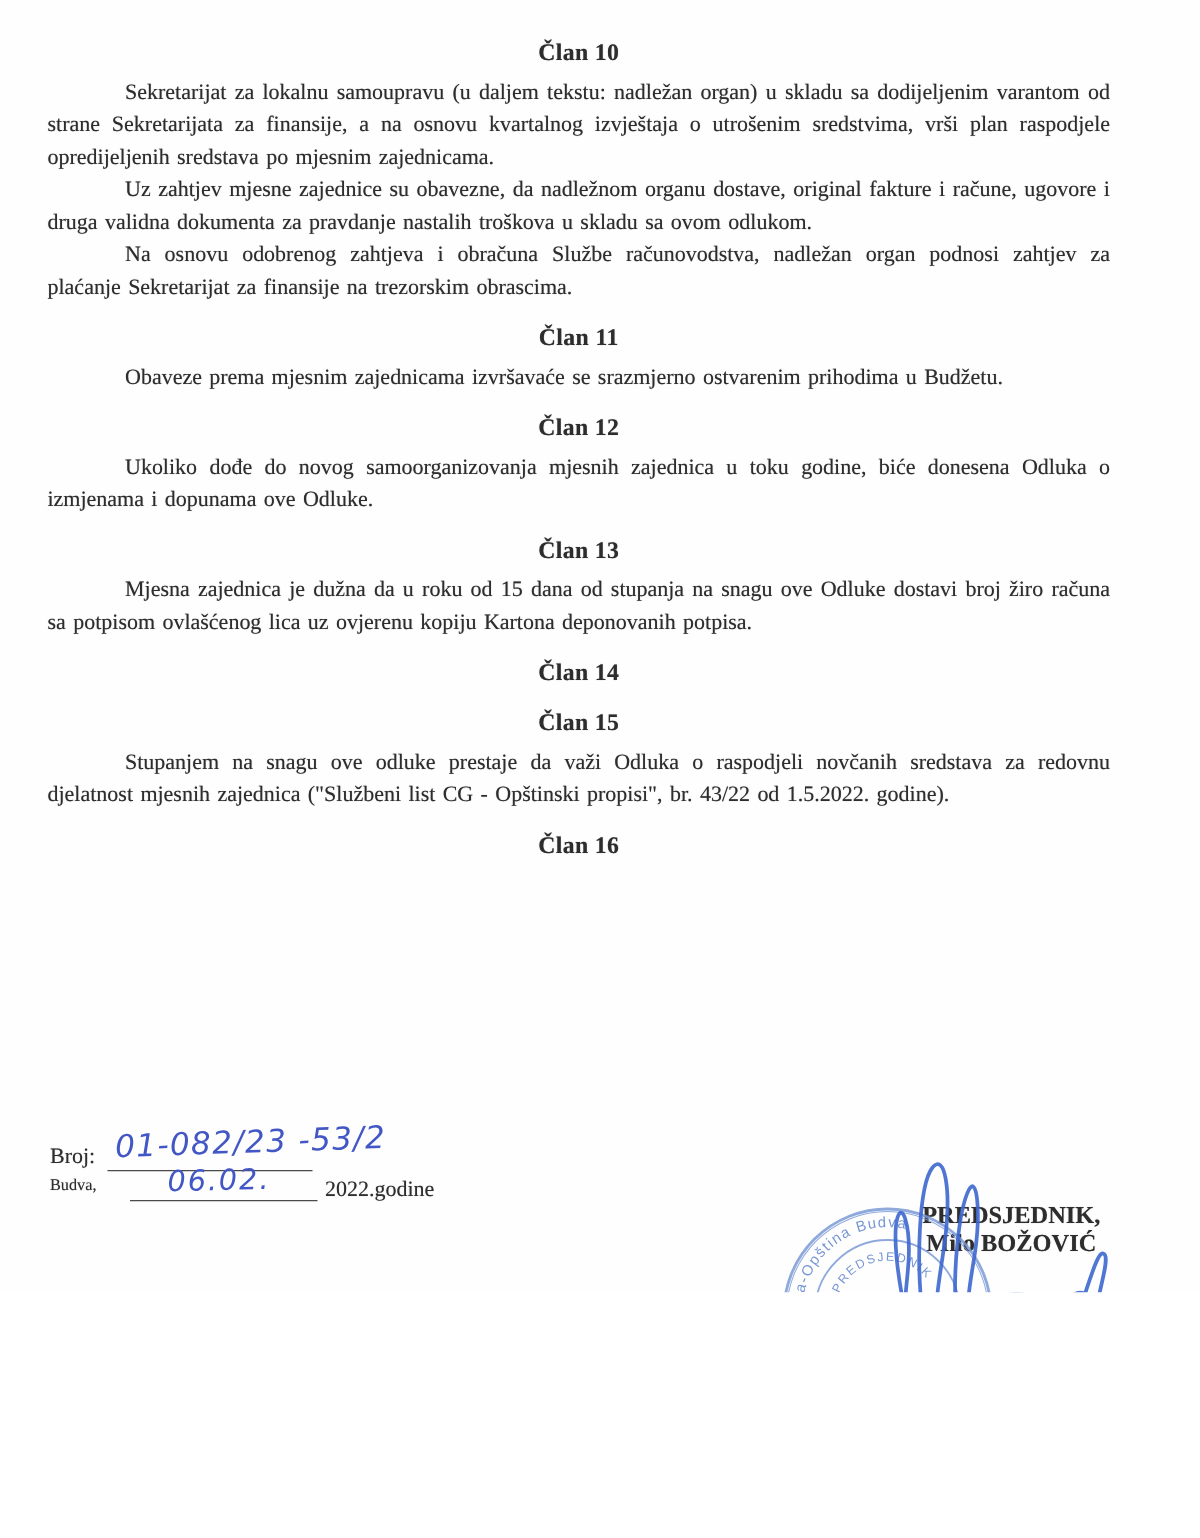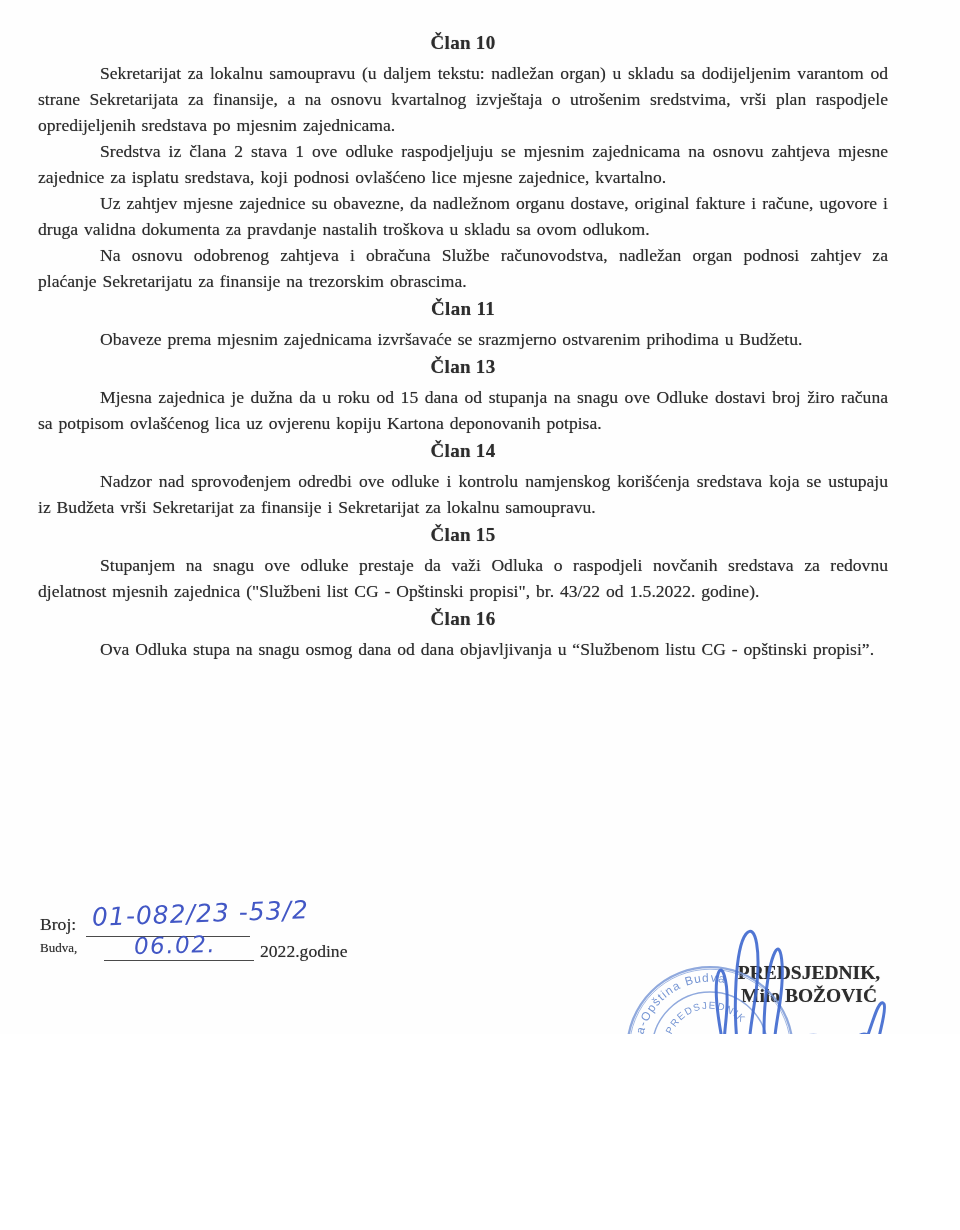--- a/index.html
+++ b/index.html
@@ -8,21 +8,21 @@
     width:960px;height:1034px;
     background:#fefefe;
     overflow:hidden;
     font-family:"Liberation Serif", serif;
     color:#2d2d2d;
   }
   .doc{
     position:absolute;left:38px;top:32px;width:850px;
     text-shadow:0 0 0.7px rgba(45,45,45,0.55);
   }
-  .article{margin-top:4px;}
+  .article{margin-top:18px;}
   .article:first-child{margin-top:0;}
   .article-title{
     margin:0 0 6px 0;
     text-align:center;
     font-size:19px;line-height:22px;
     font-weight:bold;
     letter-spacing:0.3px;
   }
   .para{
     margin:0;
@@ -66,49 +66,50 @@
 </head>
 <body>
 
 <div class="page">
 
   <div class="doc">
 
     <section class="article">
       <h2 class="article-title">Član 10</h2>
       <p class="para">Sekretarijat za lokalnu samoupravu (u daljem tekstu: nadležan organ) u skladu sa dodijeljenim varantom od strane Sekretarijata za finansije, a na osnovu kvartalnog izvještaja o utrošenim sredstvima, vrši plan raspodjele opredijeljenih sredstava po mjesnim zajednicama.</p>
-      <p class="para">Sredstva iz člana 2 stava 1 ove odluke raspodjeljuju se mjesnim zajednicama na osnovu zahtjeva mjesne zajednice za isplatu sredstava, koji podnosi ovlašćeno lice mjesne zajednice, kvartalno.</p>
       <p class="para">Uz zahtjev mjesne zajednice su obavezne, da nadležnom organu dostave, original fakture i račune, ugovore i druga validna dokumenta za pravdanje nastalih troškova u skladu sa ovom odlukom.</p>
-      <p class="para">Na osnovu odobrenog zahtjeva i obračuna Službe računovodstva, nadležan organ podnosi zahtjev za plaćanje Sekretarijatu za finansije na trezorskim obrascima.</p>
+      <p class="para">Na osnovu odobrenog zahtjeva i obračuna Službe računovodstva, nadležan organ podnosi zahtjev za plaćanje Sekretarijat za finansije na trezorskim obrascima.</p>
     </section>
 
     <section class="article">
       <h2 class="article-title">Član 11</h2>
       <p class="para">Obaveze prema mjesnim zajednicama izvršavaće se srazmjerno ostvarenim prihodima u Budžetu.</p>
     </section>
 
+    <section class="article">
+      <h2 class="article-title">Član 12</h2>
+      <p class="para">Ukoliko dođe do novog samoorganizovanja mjesnih zajednica u toku godine, biće donesena Odluka o izmjenama i dopunama ove Odluke.</p>
+    </section>
 
     <section class="article">
       <h2 class="article-title">Član 13</h2>
       <p class="para">Mjesna zajednica je dužna da u roku od 15 dana od stupanja na snagu ove Odluke dostavi broj žiro računa sa potpisom ovlašćenog lica uz ovjerenu kopiju Kartona deponovanih potpisa.</p>
     </section>
 
     <section class="article">
       <h2 class="article-title">Član 14</h2>
-      <p class="para">Nadzor nad sprovođenjem odredbi ove odluke i kontrolu namjenskog korišćenja sredstava koja se ustupaju iz Budžeta vrši Sekretarijat za finansije i Sekretarijat za lokalnu samoupravu.</p>
     </section>
 
     <section class="article">
       <h2 class="article-title">Član 15</h2>
       <p class="para">Stupanjem na snagu ove odluke prestaje da važi Odluka o raspodjeli novčanih sredstava za redovnu djelatnost mjesnih zajednica ("Službeni list CG - Opštinski propisi", br. 43/22 od 1.5.2022. godine).</p>
     </section>
 
     <section class="article">
       <h2 class="article-title">Član 16</h2>
-      <p class="para">Ova Odluka stupa na snagu osmog dana od dana objavljivanja u “Službenom listu CG - opštinski propisi”.</p>
     </section>
 
   </div>
 
   <span class="broj-label">Broj:</span>
   <span class="broj-underline"></span>
   <span class="broj-handwritten">01-082/23 -53/2</span>
 
   <span class="place-label">Budva,</span>
   <span class="date-underline"></span>

